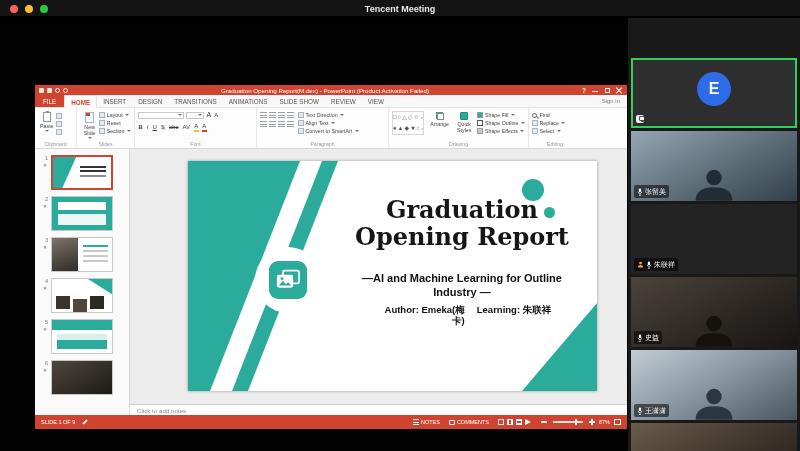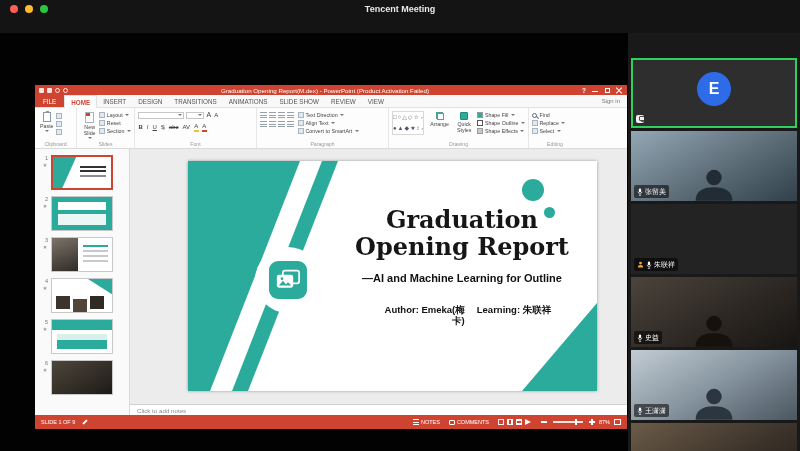--- a/index.html
+++ b/index.html
@@ -4,21 +4,21 @@
 <style>
   :root{
     --ppt_red:#cf4431; --teal:#2bab9b; --avatar_blue:#2e6be6; --active_green:#2fd05c;
     --person_orange:#f5a33a; --traffic_red:#ff5f57; --traffic_yellow:#febc2e; --traffic_green:#28c840;
   }
   *{margin:0;padding:0;box-sizing:border-box;}
   html,body{width:800px;height:451px;}
   body{background:#000;font-family:"Liberation Sans","DejaVu Sans",sans-serif;overflow:hidden;position:relative;}
 
   
-  .titlebar{position:absolute;left:0;top:0;width:800px;height:33px;background:#141414;z-index:9;}
+  .titlebar{position:absolute;left:0;top:0;width:800px;height:16px;background:#141414;z-index:9;}
   .lights{position:absolute;left:10px;top:5px;display:flex;gap:7px;}
   .light{width:8px;height:8px;border-radius:50%;display:block;}
   .light.r{background:var(--traffic_red);} .light.y{background:var(--traffic_yellow);} .light.g{background:var(--traffic_green);}
   .win-title{position:absolute;left:0;right:0;top:0;height:18px;line-height:18px;text-align:center;color:#e9e9e9;font-size:9px;font-weight:bold;}
 
   
   .share-area{position:absolute;left:0;top:18px;width:628px;height:433px;background:#020202;}
 
   .ppt{position:absolute;left:35px;top:67px;width:592px;height:344px;background:#fff;font-size:6px;color:#333;}
   .ppt-head{height:10px;background:var(--ppt_red);color:#fff;display:flex;align-items:center;}
@@ -97,21 +97,21 @@
   .editor{flex:1;display:flex;flex-direction:column;}
   .canvas{flex:1;position:relative;background:#ececec;}
   .slide{position:absolute;left:58px;top:12px;width:409px;height:230px;background:#fff;box-shadow:0 0 3px rgba(0,0,0,.35);overflow:hidden;}
   .wedge{position:absolute;inset:0;background:var(--teal);clip-path:polygon(0 0,150px 0,60px 100%,0 100%);}
   .stripe{position:absolute;inset:0;background:#fff;clip-path:polygon(112px 0,134px 0,44px 100%,22px 100%);}
   .badge{position:absolute;left:67px;top:86px;width:66px;height:66px;background:#fff;border-radius:50%;display:flex;align-items:center;justify-content:center;}
   .chip{width:38px;height:38px;border-radius:9px;background:var(--teal);display:flex;align-items:center;justify-content:center;}
   .dotA{position:absolute;left:334px;top:18px;width:22px;height:22px;border-radius:50%;background:var(--teal);}
   .dotB{position:absolute;left:356px;top:46px;width:11px;height:11px;border-radius:50%;background:var(--teal);}
   .tri{position:absolute;right:0;bottom:0;width:75px;height:88px;background:var(--teal);clip-path:polygon(100% 0,100% 100%,0 100%);}
-  .s-title{position:absolute;left:146px;top:46px;width:256px;text-align:center;font-size:24px;font-weight:700;color:#161616;line-height:1.12;font-family:"DejaVu Serif","Liberation Serif",serif;}
+  .s-title{position:absolute;left:146px;top:36px;width:256px;text-align:center;font-size:24px;font-weight:700;color:#161616;line-height:1.12;font-family:"DejaVu Serif","Liberation Serif",serif;}
   .s-sub{position:absolute;left:146px;top:111px;width:256px;text-align:center;font-size:11px;font-weight:bold;color:#111;line-height:1.25;}
   .s-auth{position:absolute;left:156px;top:143px;width:240px;display:flex;justify-content:center;gap:12px;font-size:9.5px;font-weight:bold;color:#111;line-height:1.2;}
   .s-auth .a{width:88px;text-align:right;}
 
   .notes{height:11px;background:#fff;border-top:1px solid #d0d0d0;display:flex;align-items:center;padding-left:7px;color:#8a8a8a;font-size:6.2px;}
 
   
   .statusbar{position:absolute;bottom:0;left:0;right:0;height:14px;background:var(--ppt_red);display:flex;align-items:center;color:#fff;font-size:5.5px;padding:0 6px;gap:4px;}
   .sb-text{white-space:nowrap;}
   .sb-ic{display:inline-block;}
@@ -423,20 +423,21 @@
                   <circle cx="8" cy="12.5" r="1.6" fill="#2bab9b"></circle>
                 </svg>
               </div>
             </div>
             <div class="s-title">
               <div>Graduation</div>
               <div>Opening Report</div>
             </div>
             <div class="s-sub">
               <div>—AI and Machine Learning for Outline</div>
+              <div>Industry —</div>
             </div>
             <div class="s-auth">
               <span class="a">Author: Emeka(梅卡)</span>
               <span class="b">Learning: 朱联祥</span>
             </div>
           </div>
         </div>
         <div class="notes">
           <span>Click to add notes</span>
         </div>

